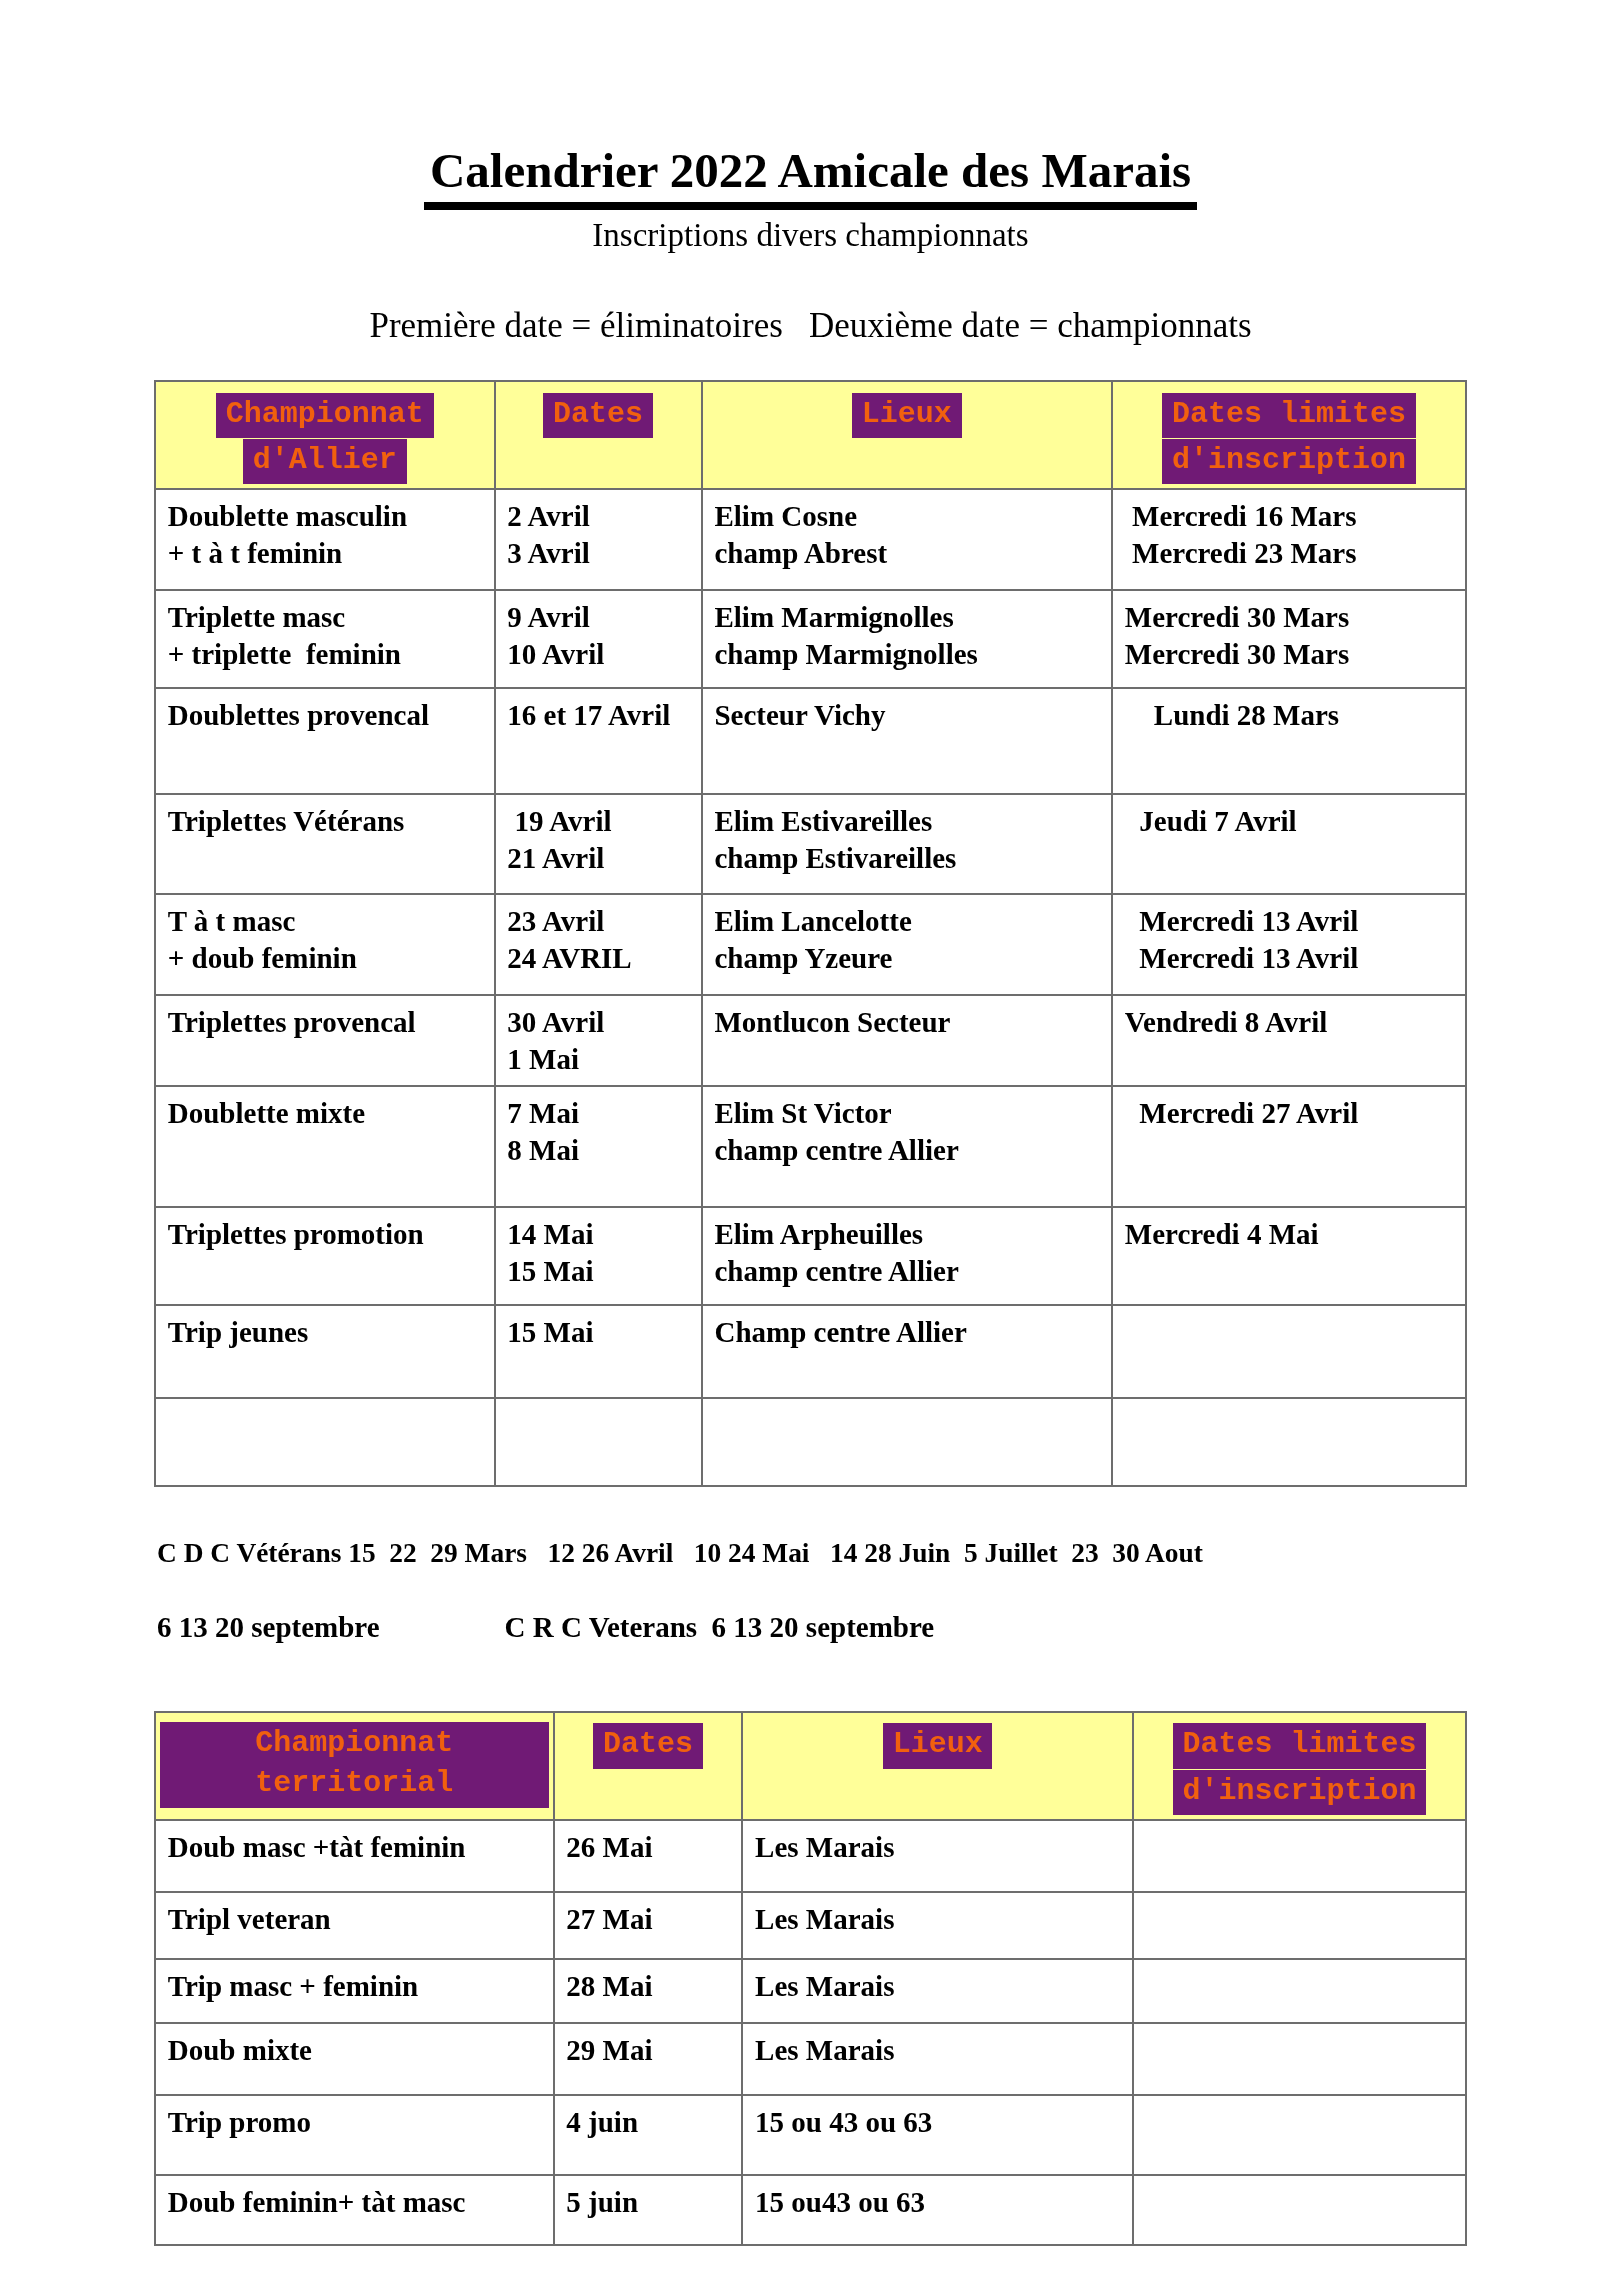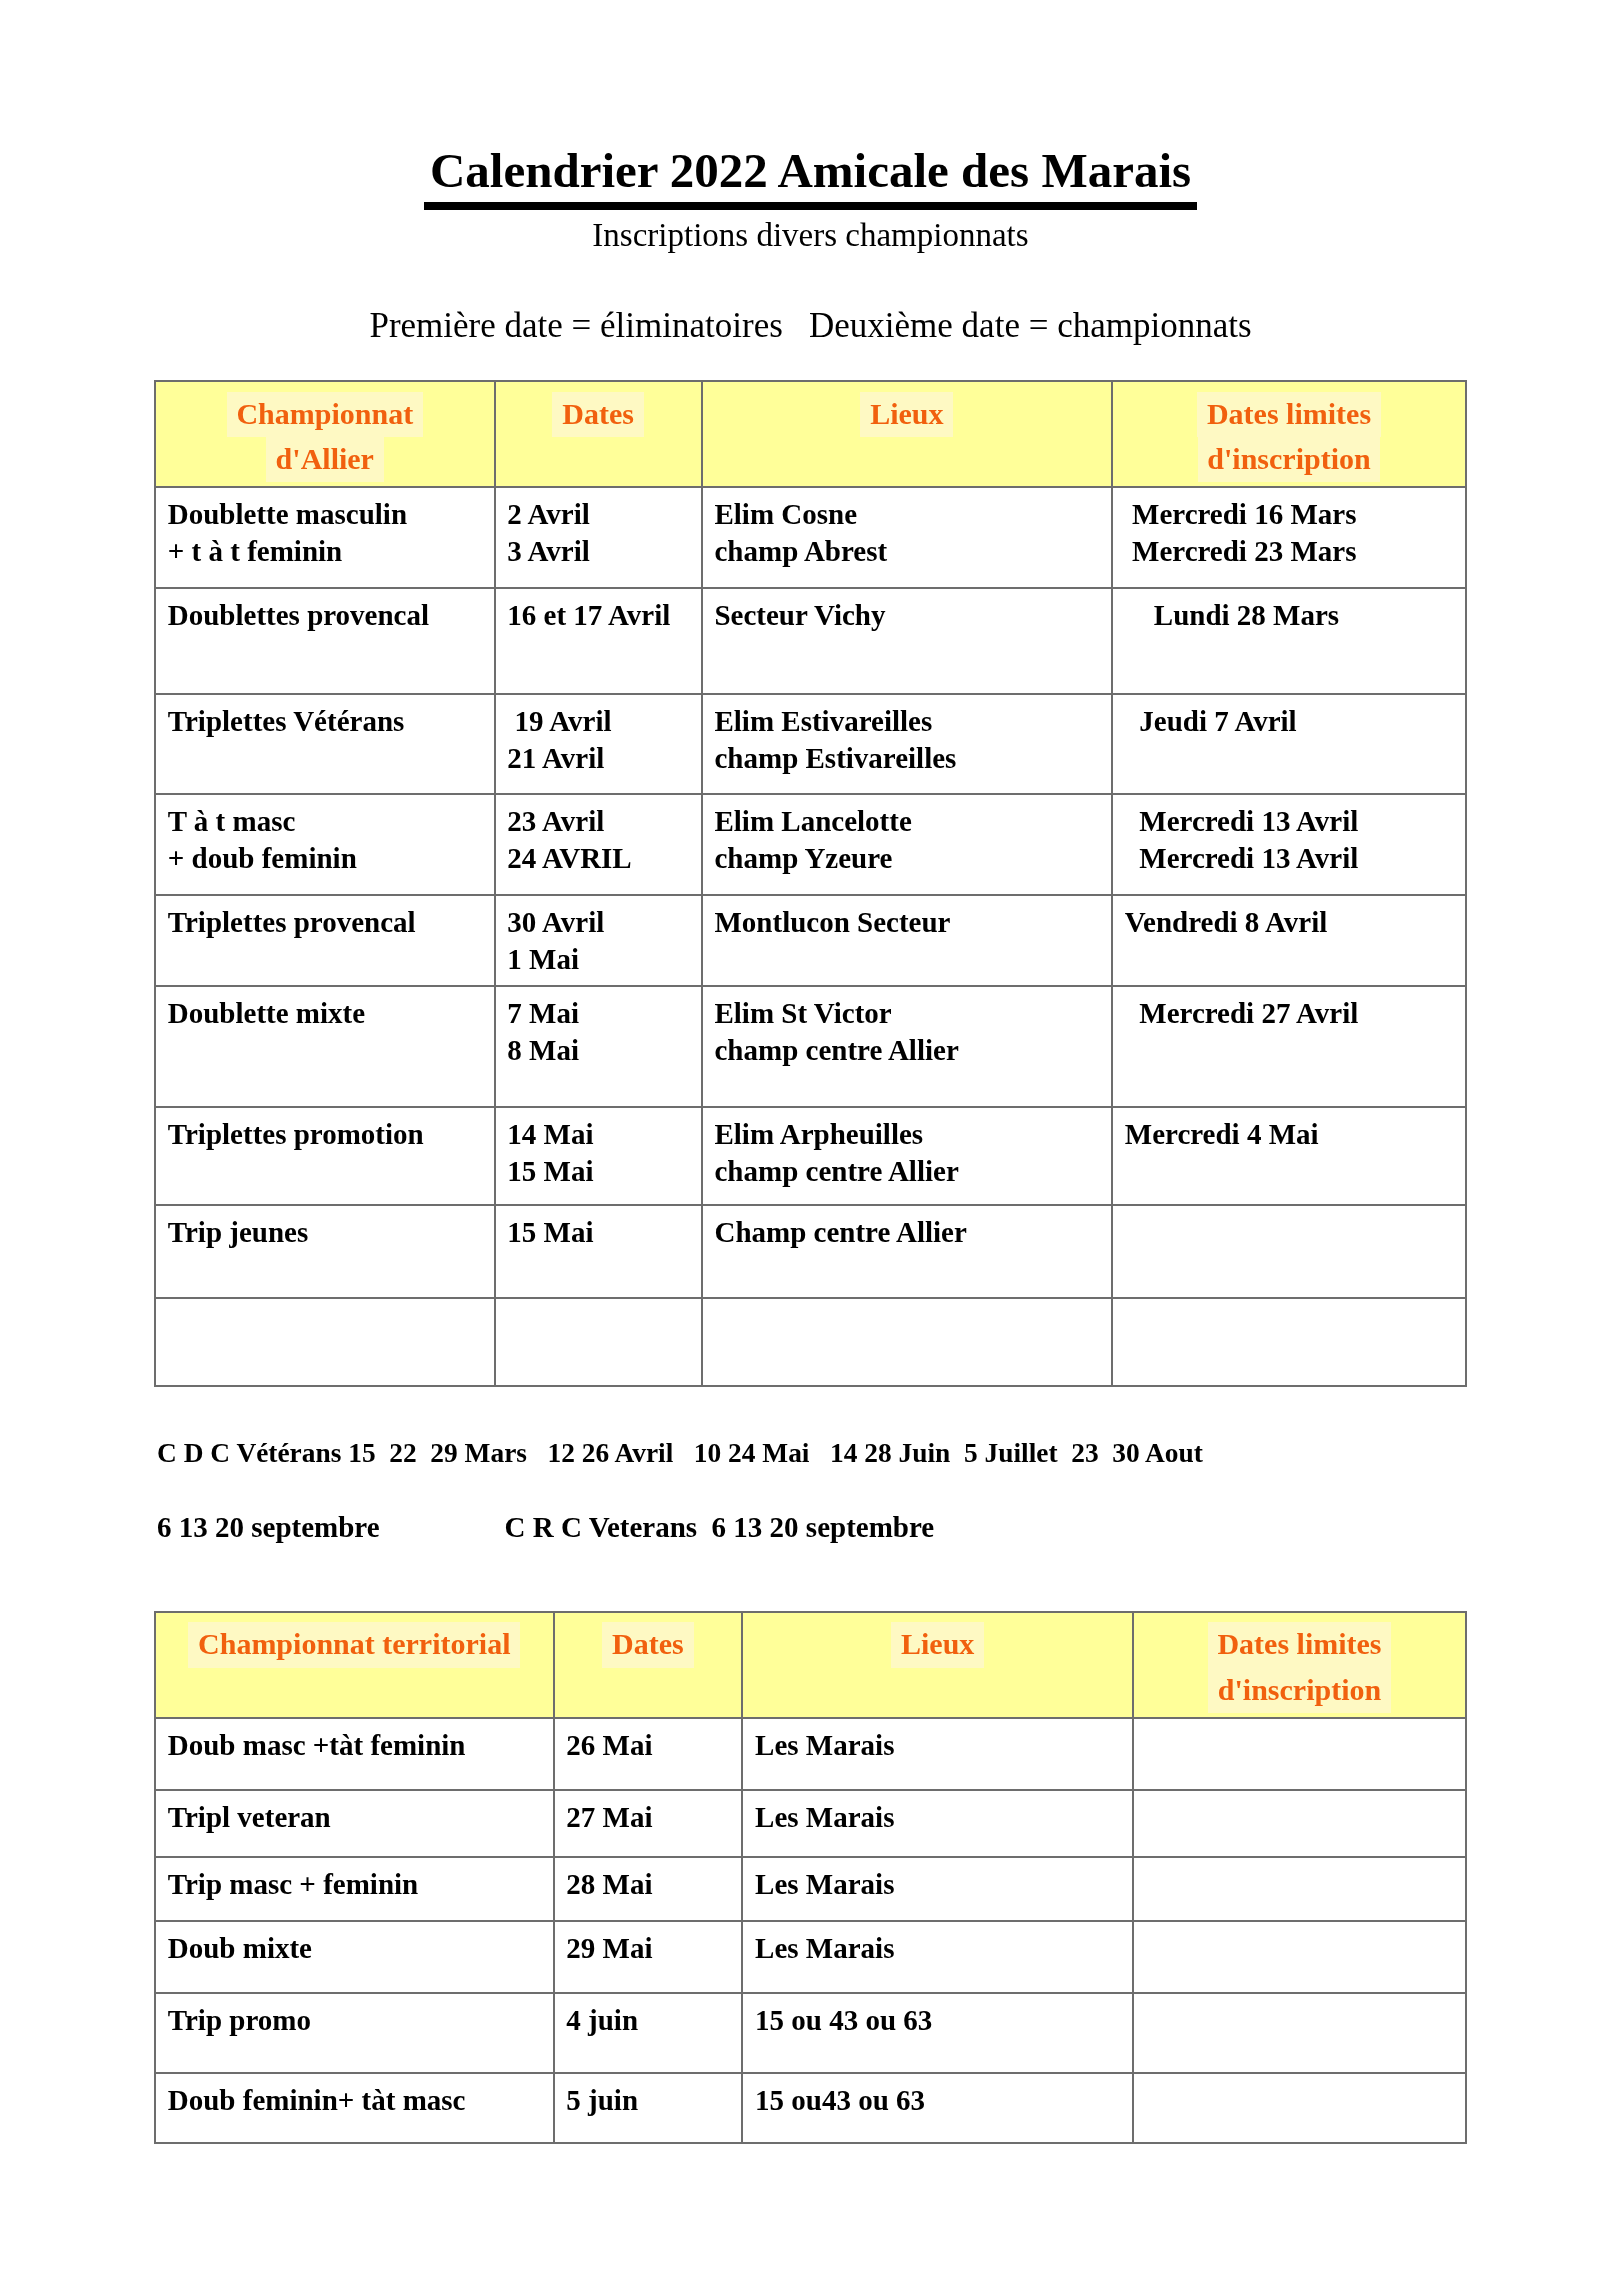--- a/index.html
+++ b/index.html
@@ -34,25 +34,26 @@
     overflow: hidden;
   }
   table.cal th {
     background: #ffff99;
     text-align: center;
     font-size: 30px; font-weight: bold;
     padding: 9.8px 3.9px 3.9px 3.9px;
     line-height: 1.32;
   }
   table.cal th span.hl {
-    background: #fef9c3;
+    background: #701a75;
     color: #f1600e;
     display: inline-block;
     padding: 2px 9.8px 3.9px 9.8px;
     margin: 0;
+    font-family: Liberation Mono, monospace;
   }
   table.cal td {
     font-size: 29px; font-weight: bold;
     padding: 7.8px 5.9px 3.9px 11.8px;
     line-height: 1.28;
     white-space: pre-wrap;
     background: #ffffff;
   }
   #allier-table { margin-top: 33px; }
   #territorial-table { margin-top: 27.4px; }
@@ -95,20 +96,30 @@
         <tr style="height: 101px;">
           <td>Doublette masculin
 + t à t feminin</td>
           <td>2 Avril
 3 Avril</td>
           <td>Elim Cosne
 champ Abrest</td>
           <td> Mercredi 16 Mars
  Mercredi 23 Mars</td>
         </tr>
+        <tr style="height: 98px;">
+          <td>Triplette masc
++ triplette  feminin</td>
+          <td>9 Avril
+10 Avril</td>
+          <td>Elim Marmignolles
+champ Marmignolles</td>
+          <td>Mercredi 30 Mars
+Mercredi 30 Mars</td>
+        </tr>
         <tr style="height: 106px;">
           <td>Doublettes provencal</td>
           <td>16 et 17 Avril</td>
           <td>Secteur Vichy</td>
           <td>    Lundi 28 Mars</td>
         </tr>
         <tr style="height: 100px;">
           <td>Triplettes Vétérans</td>
           <td> 19 Avril
 21 Avril</td>

